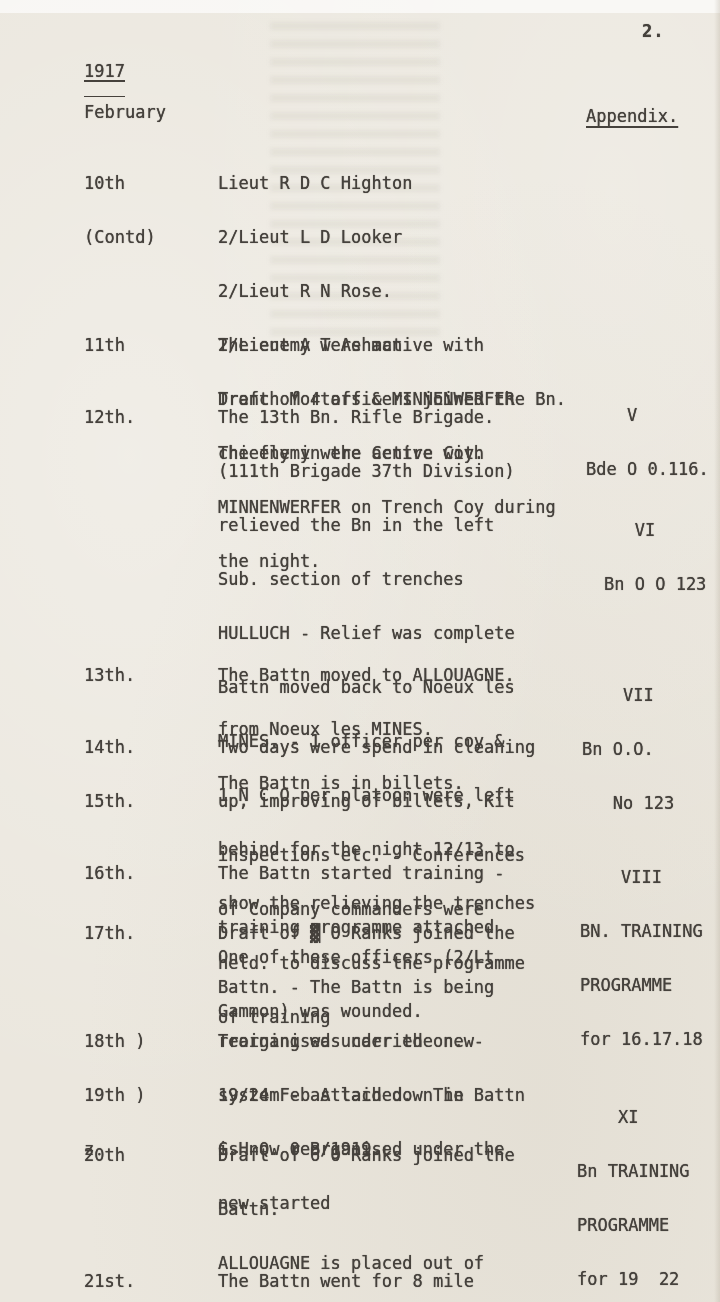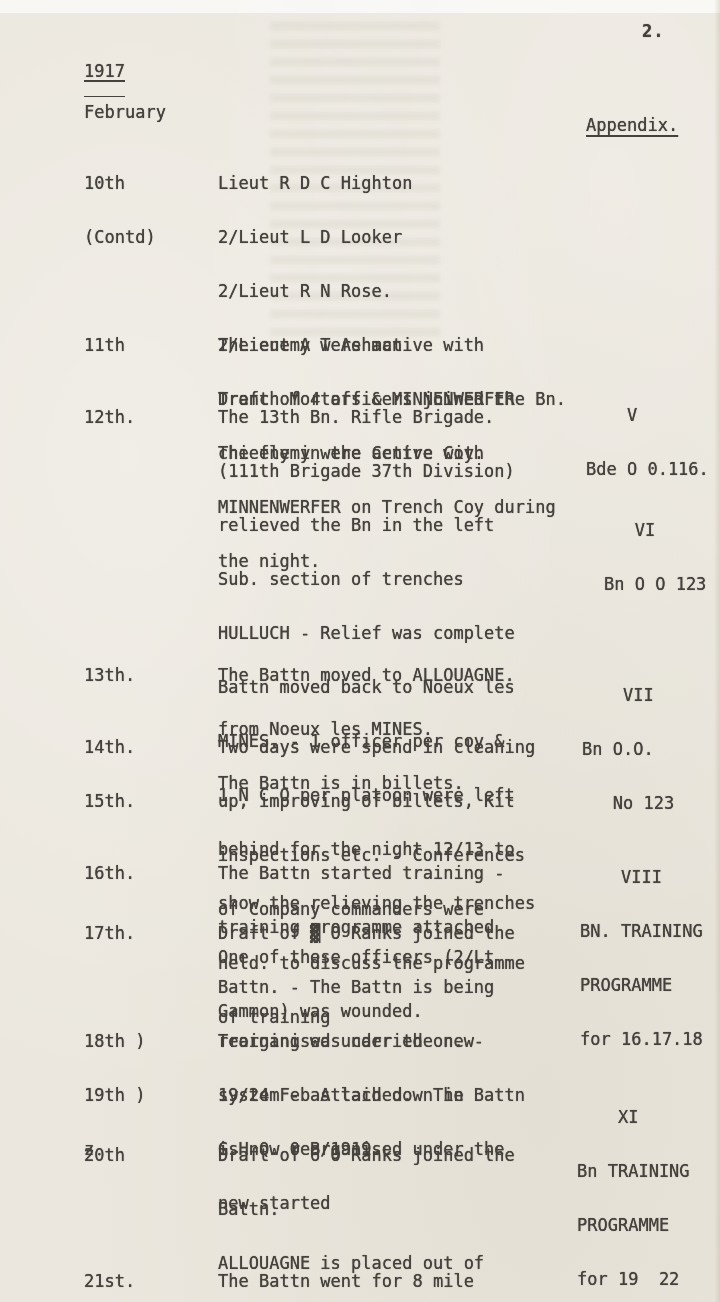--- a/index.html
+++ b/index.html
@@ -33,21 +33,21 @@
 </style>
 </head>
 <body>
 
 <div class="page">
   <div class="bleed"></div>
 
   <div class="txt pageno" style="left:642px;top:22px">2.</div>
   <div class="txt year" style="left:84px;top:62px">1917</div>
   <div class="txt" style="left:84px;top:103px">February</div>
-  <div class="txt appendix-head" style="left:586px;top:116px">Appendix.</div>
+  <div class="txt appendix-head" style="left:586px;top:107px">Appendix.</div>
 
   <div class="entry" style="top:138px">
     <div class="date txt">
       <div class="line">10th</div>
       <div class="line">(Contd)</div>
     </div>
     <div class="body txt">
       <div class="line">Lieut R D C Highton</div>
       <div class="line">2/Lieut L D Looker</div>
       <div class="line">2/Lieut R N Rose.</div>

